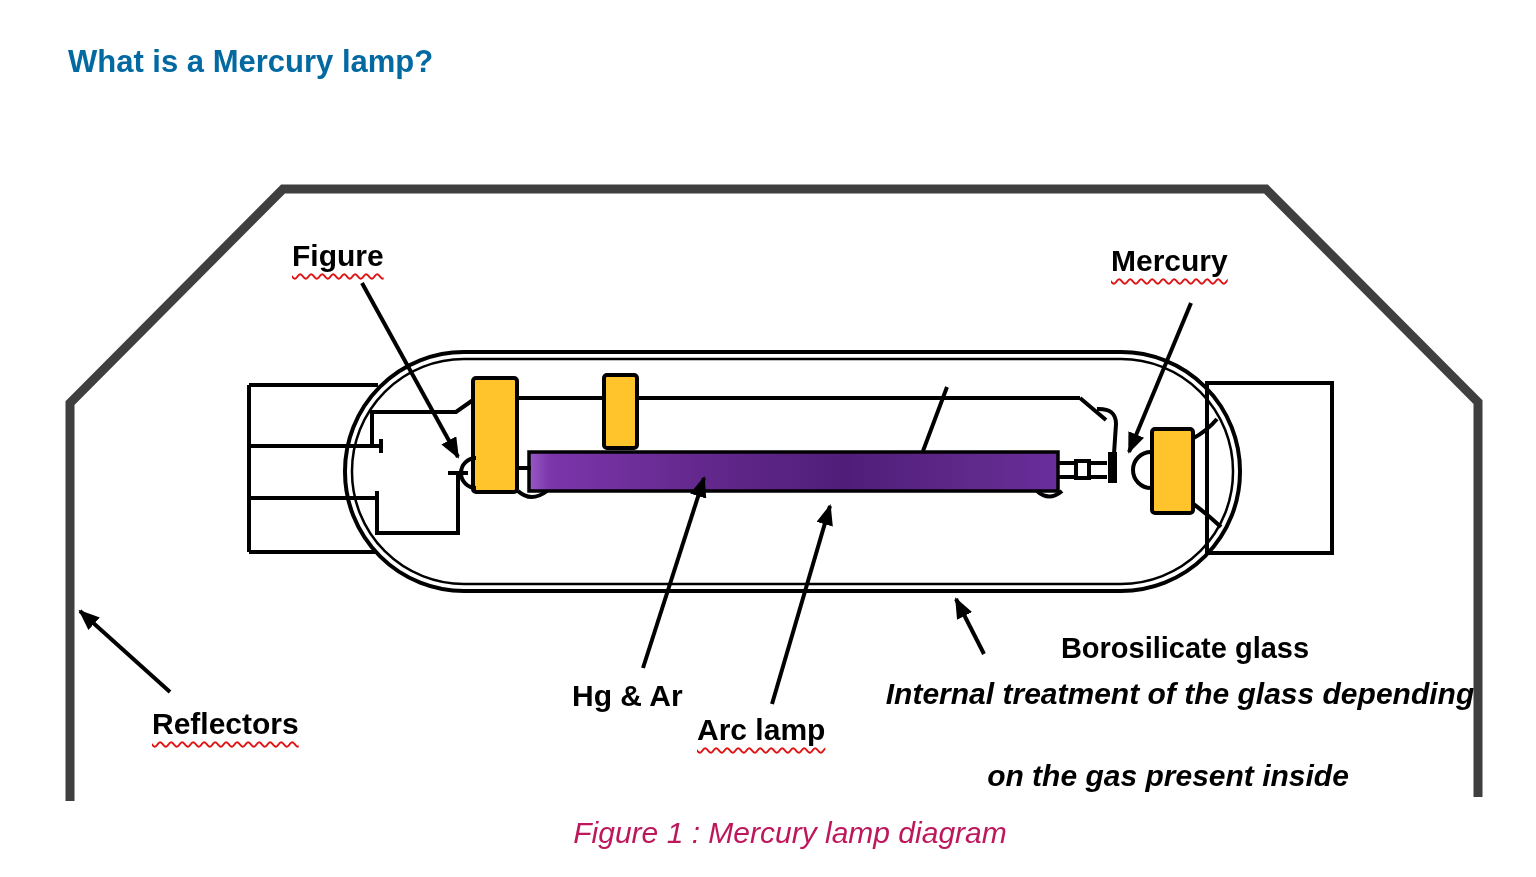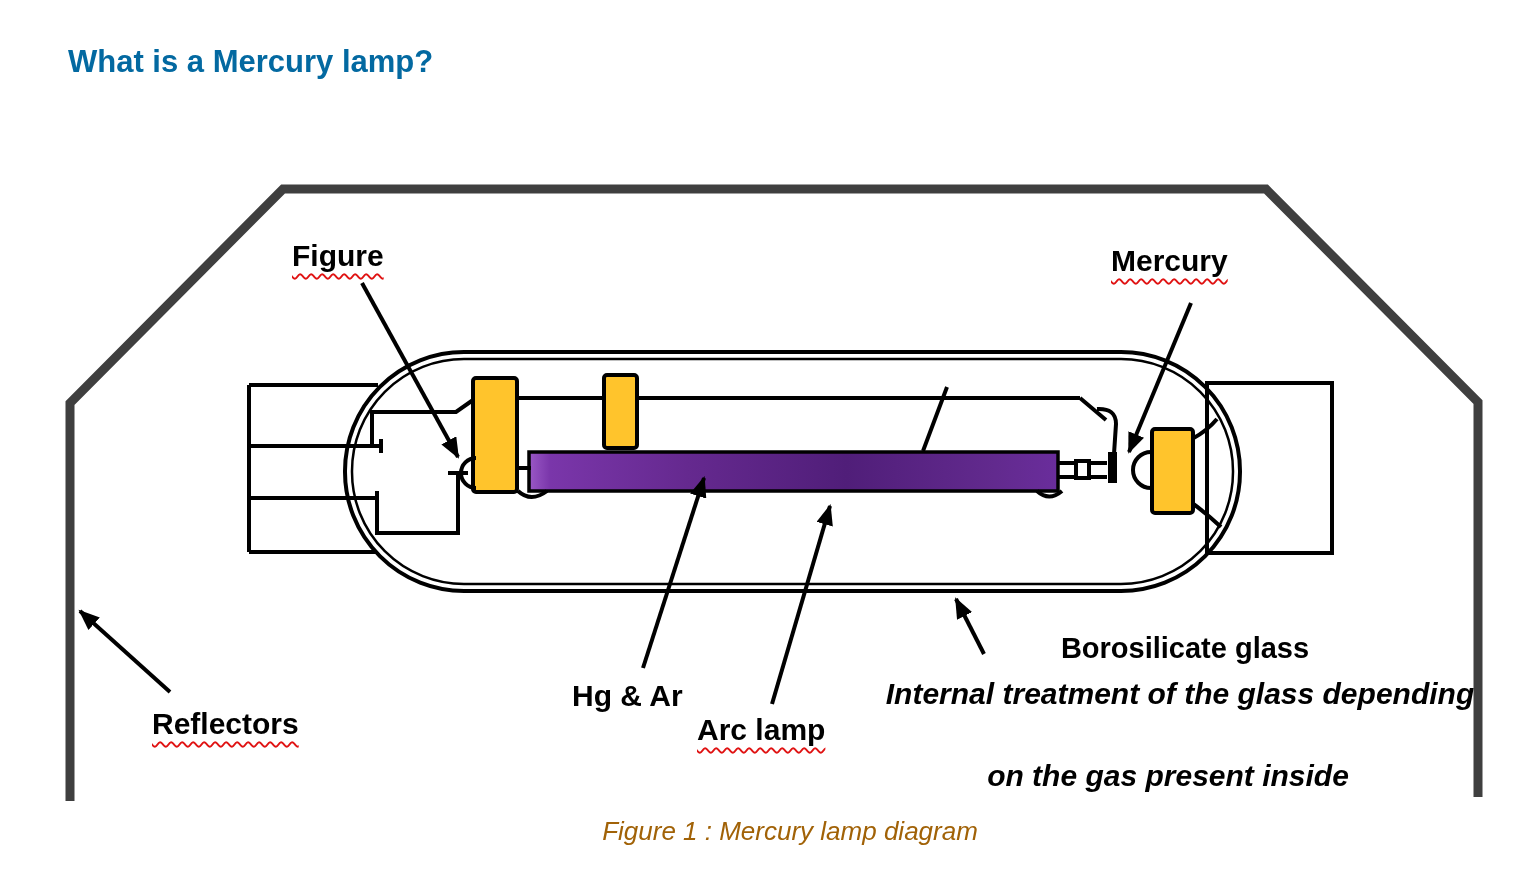--- a/index.html
+++ b/index.html
@@ -16,21 +16,21 @@
     text-decoration-style:wavy;
     text-decoration-color:#e01212;
     text-decoration-thickness:2px;
     text-underline-offset:7px;
   }
   .ital{font-style:italic;}
   .centered{transform:translateX(-50%);}
   #title{position:absolute;left:68px;top:44px;font-weight:700;font-size:31px;color:#0369a1;white-space:nowrap;}
   #caption{
     position:absolute;left:790px;top:816px;transform:translateX(-50%);
-    font-style:italic;font-size:26px;color:#a16207;white-space:nowrap;
+    font-style:italic;font-size:30px;color:#be185d;white-space:nowrap;
   }
   #figure-svg{position:absolute;left:0;top:0;z-index:2;pointer-events:none;}
   .txt{z-index:1;}
 </style>
 </head>
 <body>
 
 <div id="stage">
 
   <div id="title" class="txt">What is a Mercury lamp?</div>

